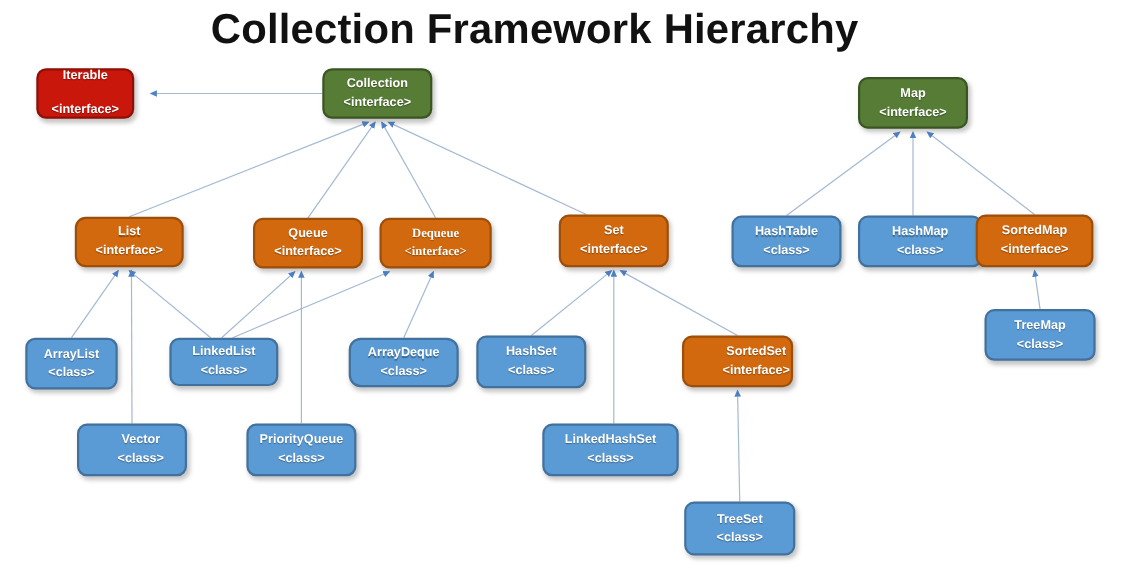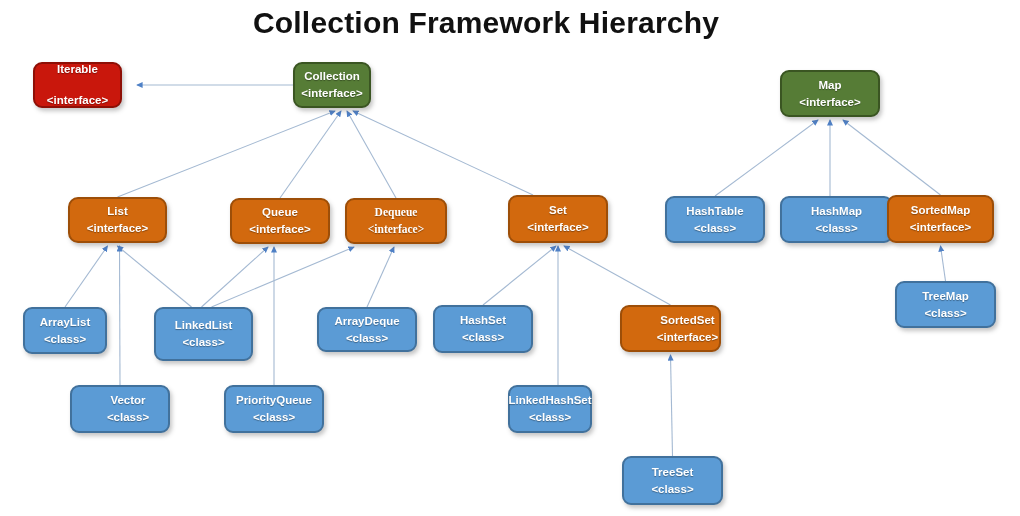--- a/index.html
+++ b/index.html
@@ -10,21 +10,21 @@
     background: #ffffff;
     overflow: hidden;
     font-family: "Liberation Sans", sans-serif;
   }
   #diagram-title {
     position: absolute;
     top: 6px;
     left: 0;
     right: 48px;
     text-align: center;
-    font-size: 30px;
+    font-size: 38px;
     font-weight: 700;
     color: #111111;
     letter-spacing: 0.2px;
   }
   #edges {
     position: absolute;
     left: 0; top: 0;
     width: 1020px; height: 516px;
   }
   .node {
@@ -80,21 +80,21 @@
         <line x1="558" y1="385" x2="558" y2="246" stroke="#a4b9d2" stroke-width="1.1" marker-end="url(#arrow)"></line>
         <line x1="670.5" y1="305" x2="564" y2="246" stroke="#a4b9d2" stroke-width="1.1" marker-end="url(#arrow)"></line>
         <line x1="672.5" y1="456" x2="670.5" y2="355" stroke="#a4b9d2" stroke-width="1.1" marker-end="url(#arrow)"></line>
       </g>
   </svg>
   <div id="nodes">
       <div class="node k-red" style="left: 33px; top: 62px; width: 89px; height: 46px; gap: 14px;">
         <span>Iterable</span>
         <span>&lt;interface&gt;</span>
       </div>
-      <div class="node k-green" style="left: 293px; top: 62px; width: 78px; height: 46px; text-align: right;">
+      <div class="node k-green" style="left: 293px; top: 62px; width: 100px; height: 46px; text-align: right;">
         <span>Collection</span>
         <span>&lt;interface&gt;</span>
       </div>
       <div class="node k-green" style="left: 780px; top: 70px; width: 100px; height: 47px;">
         <span>Map</span>
         <span>&lt;interface&gt;</span>
       </div>
       <div class="node k-orange" style="left: 68px; top: 197px; width: 99px; height: 46px; border-radius: 10px;">
         <span>List</span>
         <span>&lt;interface&gt;</span>
@@ -120,25 +120,25 @@
         <span>&lt;class&gt;</span>
       </div>
       <div class="node k-orange" style="left: 887px; top: 195px; width: 107px; height: 48px;">
         <span>SortedMap</span>
         <span>&lt;interface&gt;</span>
       </div>
       <div class="node k-blue" style="left: 23px; top: 307px; width: 84px; height: 47px;">
         <span>ArrayList</span>
         <span>&lt;class&gt;</span>
       </div>
-      <div class="node k-blue" style="left: 154px; top: 307px; width: 99px; height: 54px;">
+      <div class="node k-blue" style="left: 154px; top: 307px; width: 99px; height: 44px;">
         <span>LinkedList</span>
         <span>&lt;class&gt;</span>
       </div>
-      <div class="node k-blue" style="left: 317px; top: 307px; width: 100px; height: 45px;">
+      <div class="node k-blue" style="left: 317px; top: 307px; width: 100px; height: 45px; border-radius: 11px;">
         <span>ArrayDeque</span>
         <span>&lt;class&gt;</span>
       </div>
       <div class="node k-blue" style="left: 433px; top: 305px; width: 100px; height: 48px;">
         <span>HashSet</span>
         <span>&lt;class&gt;</span>
       </div>
       <div class="node k-orange" style="left: 620px; top: 305px; width: 101px; height: 47px; padding-left: 34px;">
         <span>SortedSet</span>
         <span>&lt;interface&gt;</span>
@@ -148,21 +148,21 @@
         <span>&lt;class&gt;</span>
       </div>
       <div class="node k-blue" style="left: 70px; top: 385px; width: 100px; height: 48px; padding-left: 16px;">
         <span>Vector</span>
         <span>&lt;class&gt;</span>
       </div>
       <div class="node k-blue" style="left: 224px; top: 385px; width: 100px; height: 48px;">
         <span>PriorityQueue</span>
         <span>&lt;class&gt;</span>
       </div>
-      <div class="node k-blue" style="left: 508px; top: 385px; width: 84px; height: 48px;">
+      <div class="node k-blue" style="left: 493px; top: 385px; width: 124px; height: 48px;">
         <span>LinkedHashSet</span>
         <span>&lt;class&gt;</span>
       </div>
       <div class="node k-blue" style="left: 622px; top: 456px; width: 101px; height: 49px;">
         <span>TreeSet</span>
         <span>&lt;class&gt;</span>
       </div>
     </div>
 </div>
 

